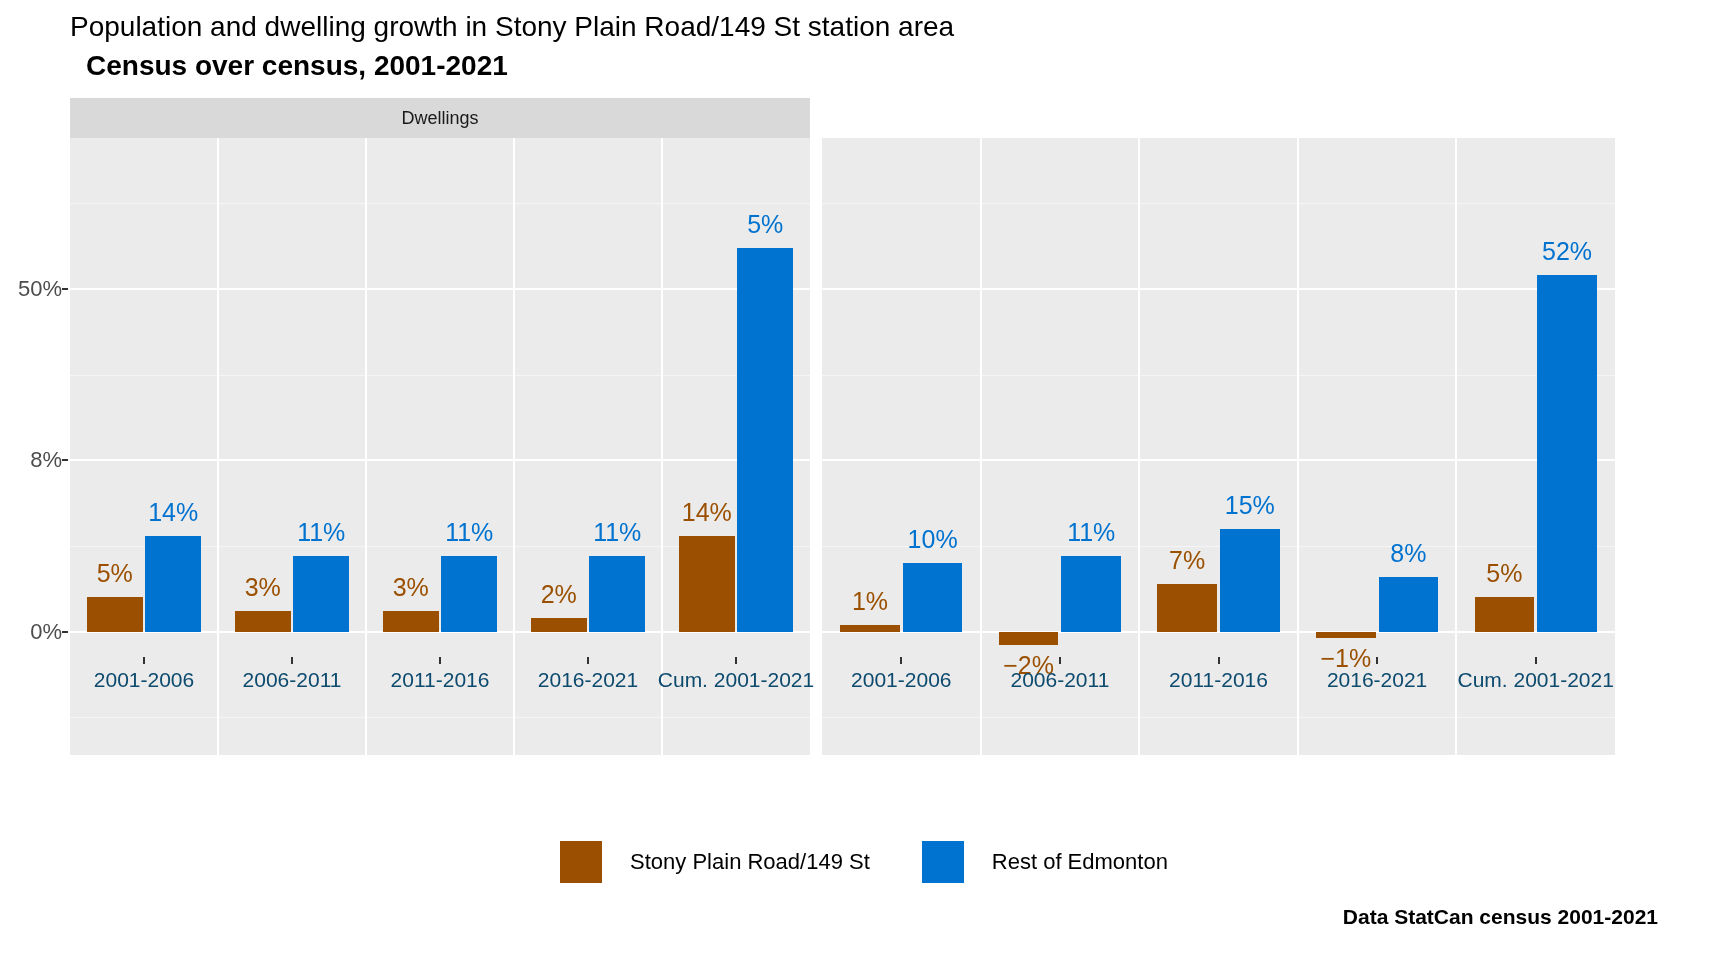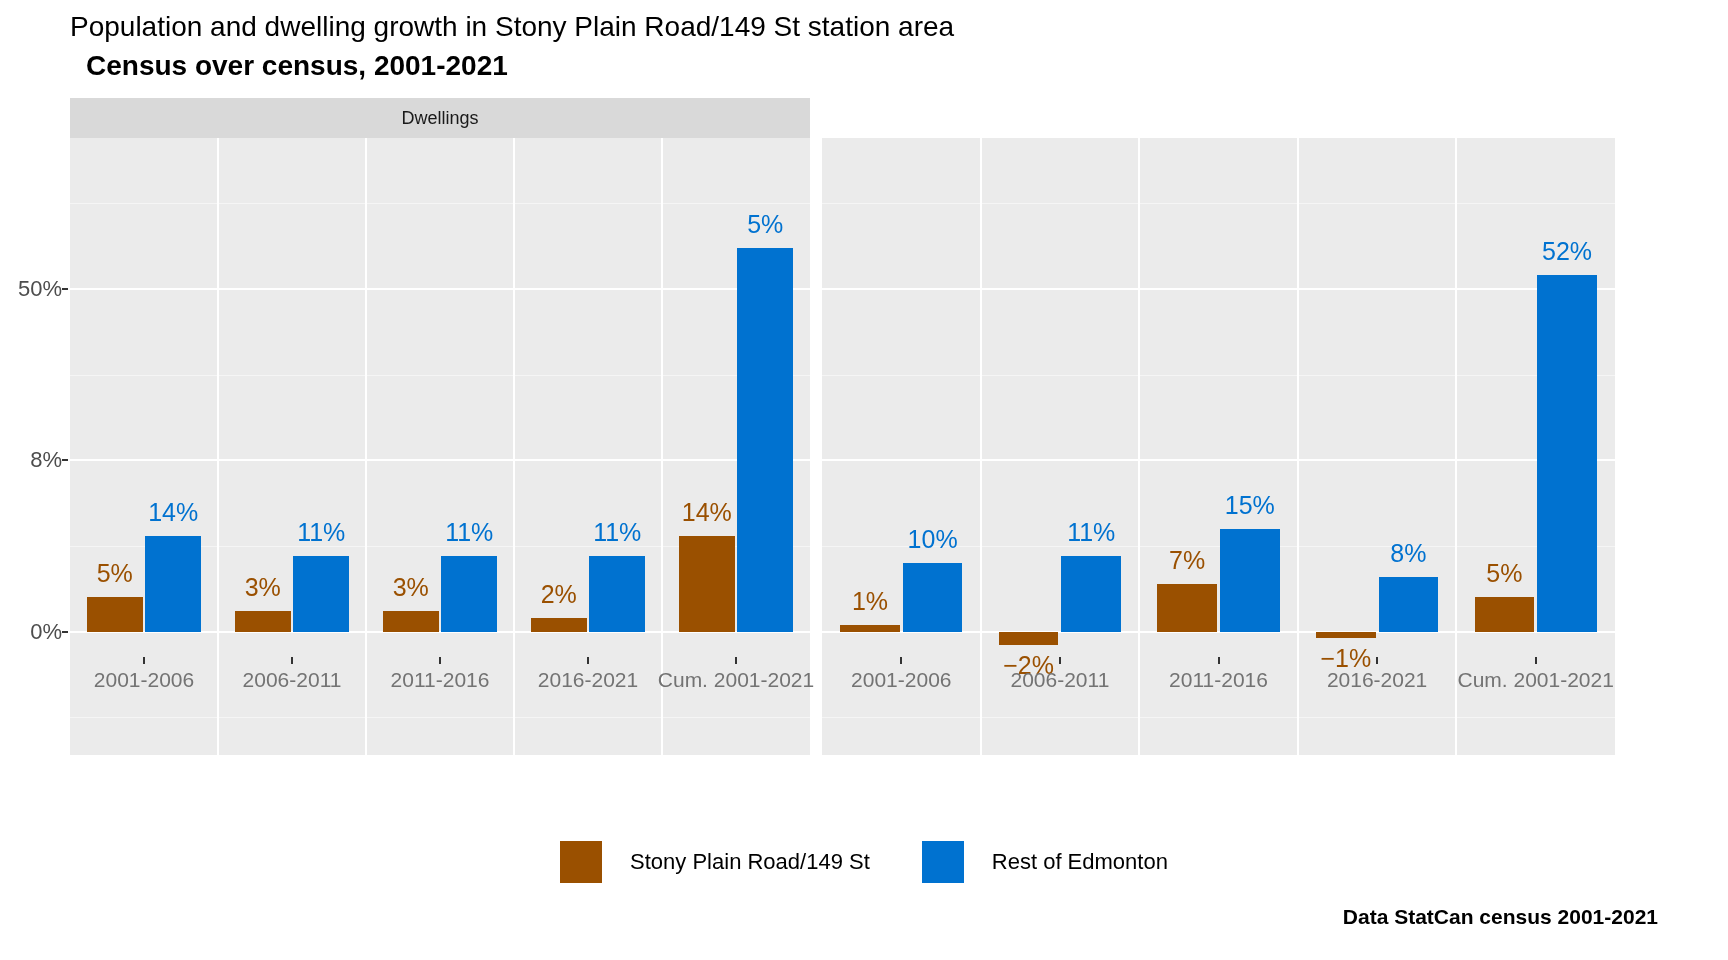--- a/index.html
+++ b/index.html
@@ -152,21 +152,21 @@
     top: 0;
     width: 2px;
     height: 7px;
     background: #333333;
     transform: translateX(-50%);
   }
   .x-tick-label {
     position: absolute;
     top: 11px;
     font-size: 21px;
-    color: #737373;
+    color: #0c4a6e;
     white-space: nowrap;
     transform: translateX(-50%);
   }
 
   
   #legend {
     position: absolute;
     left: 0;
     top: 838px;
     width: 1728px;

